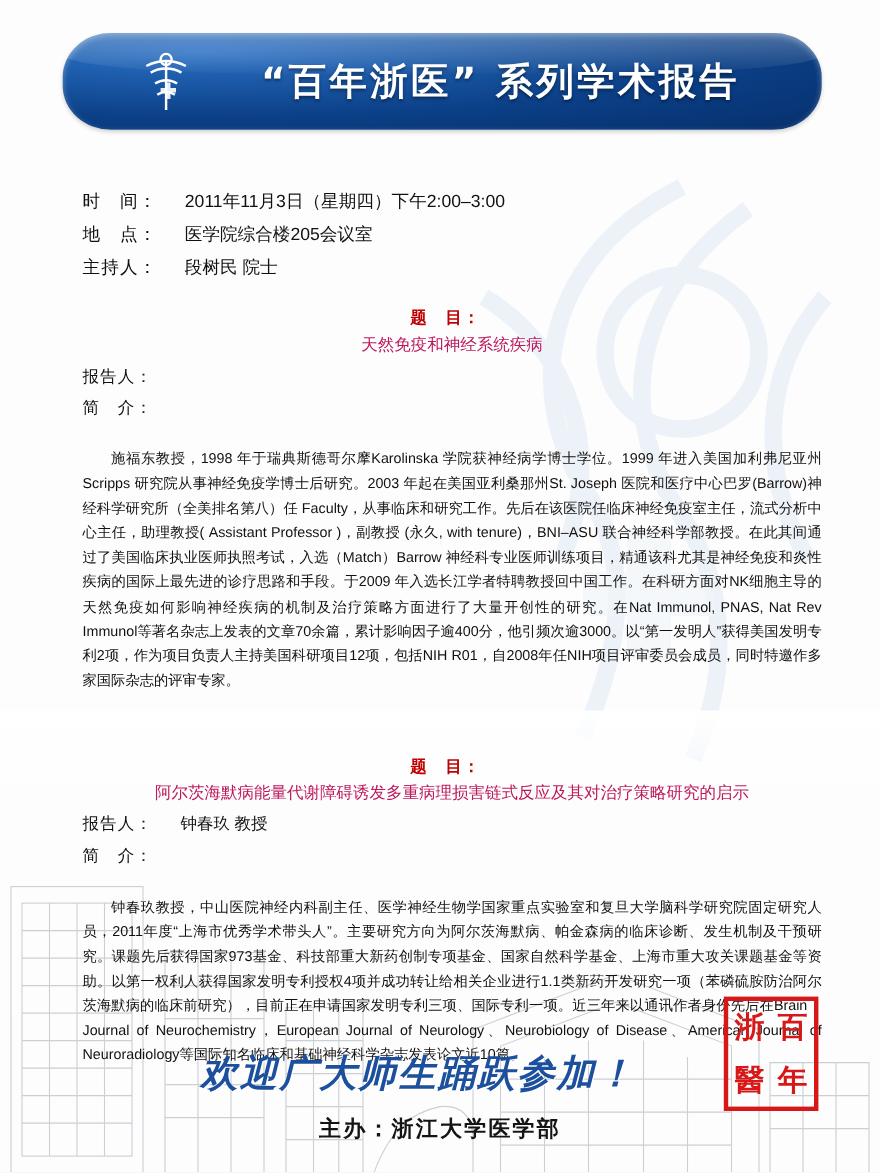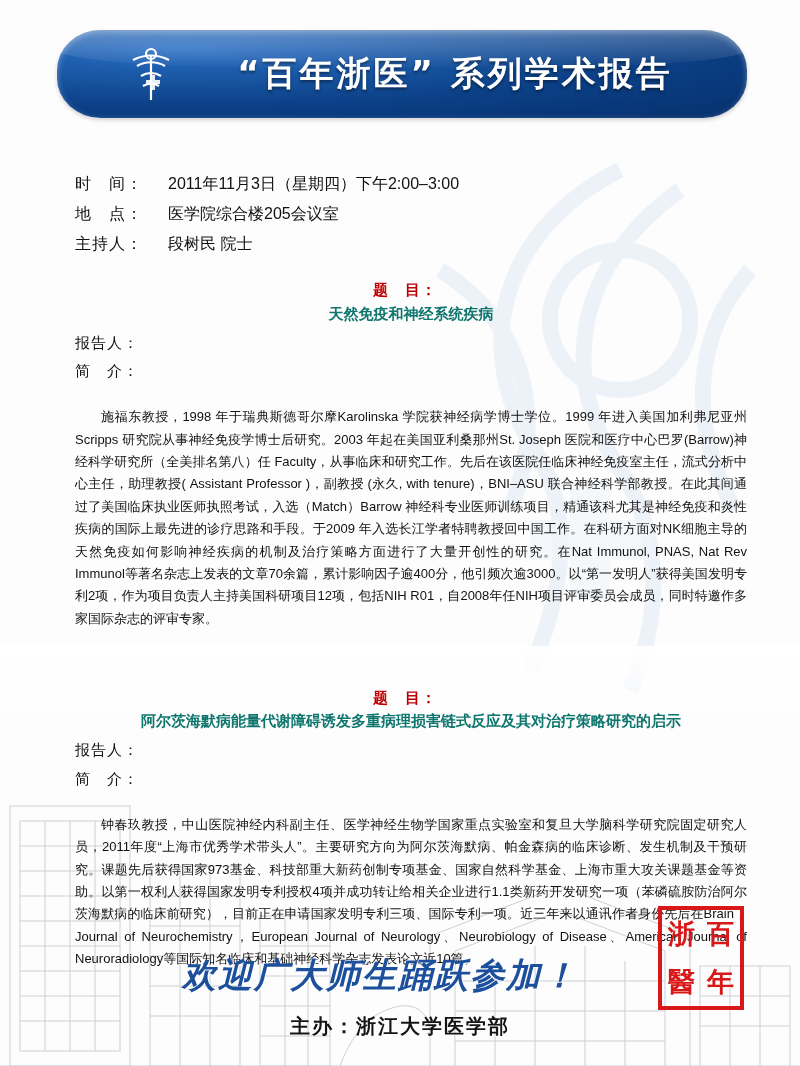--- a/index.html
+++ b/index.html
@@ -135,22 +135,22 @@
   }
   .topic-label {
     width: 76px;
     flex: none;
     color: #c00000;
     font-weight: bold;
     font-size: 15px;
     letter-spacing: 1px;
   }
   .topic-title {
-    color: #0f766e;
-    font-weight: bold;
+    color: #be185d;
+    font-weight: normal;
     font-size: 15px;
     flex: 1;
   }
   .speaker-line {
     display: flex;
     margin-top: 6px;
     font-size: 15px;
     gap: 13px;
   }
   .speaker-label {
@@ -349,20 +349,21 @@
 
     <div class="block-gap"></div>
 
     <div class="topic-block">
       <div class="topic-line">
         <div class="topic-label">题　目：</div>
         <div class="topic-title">阿尔茨海默病能量代谢障碍诱发多重病理损害链式反应及其对治疗策略研究的启示</div>
       </div>
       <div class="speaker-line">
         <div class="speaker-label">报告人：</div>
+        <div class="meta-value">钟春玖 教授</div>
       </div>
       <div class="intro-label">简　介：</div>
       <div class="intro-body">钟春玖教授，中山医院神经内科副主任、医学神经生物学国家重点实验室和复旦大学脑科学研究院固定研究人员，2011年度“上海市优秀学术带头人”。主要研究方向为阿尔茨海默病、帕金森病的临床诊断、发生机制及干预研究。课题先后获得国家973基金、科技部重大新药创制专项基金、国家自然科学基金、上海市重大攻关课题基金等资助。以第一权利人获得国家发明专利授权4项并成功转让给相关企业进行1.1类新药开发研究一项（苯磷硫胺防治阿尔茨海默病的临床前研究），目前正在申请国家发明专利三项、国际专利一项。近三年来以通讯作者身份先后在Brain，Journal of Neurochemistry，European Journal of Neurology、Neurobiology of Disease、American Journal of Neuroradiology等国际知名临床和基础神经科学杂志发表论文近10篇。</div>
     </div>
 
   </div>
 
   <div class="footer">
     <div class="welcome">欢迎广大师生踊跃参加！</div>
     <div class="organizer">主办：浙江大学医学部</div>

